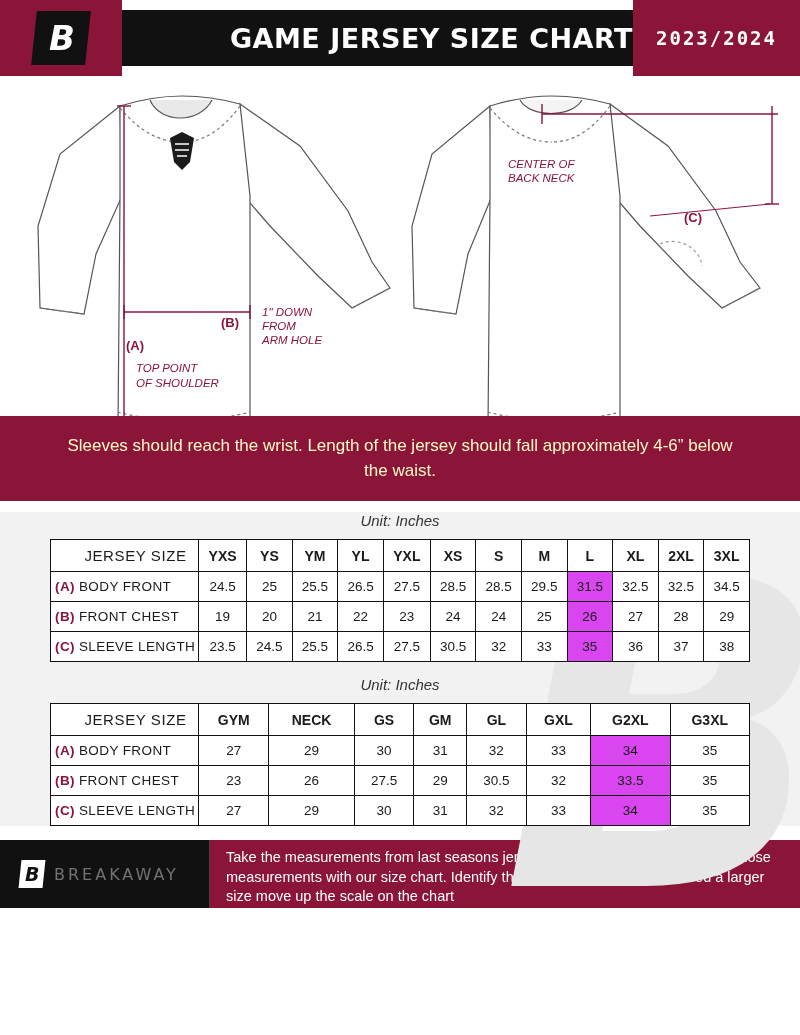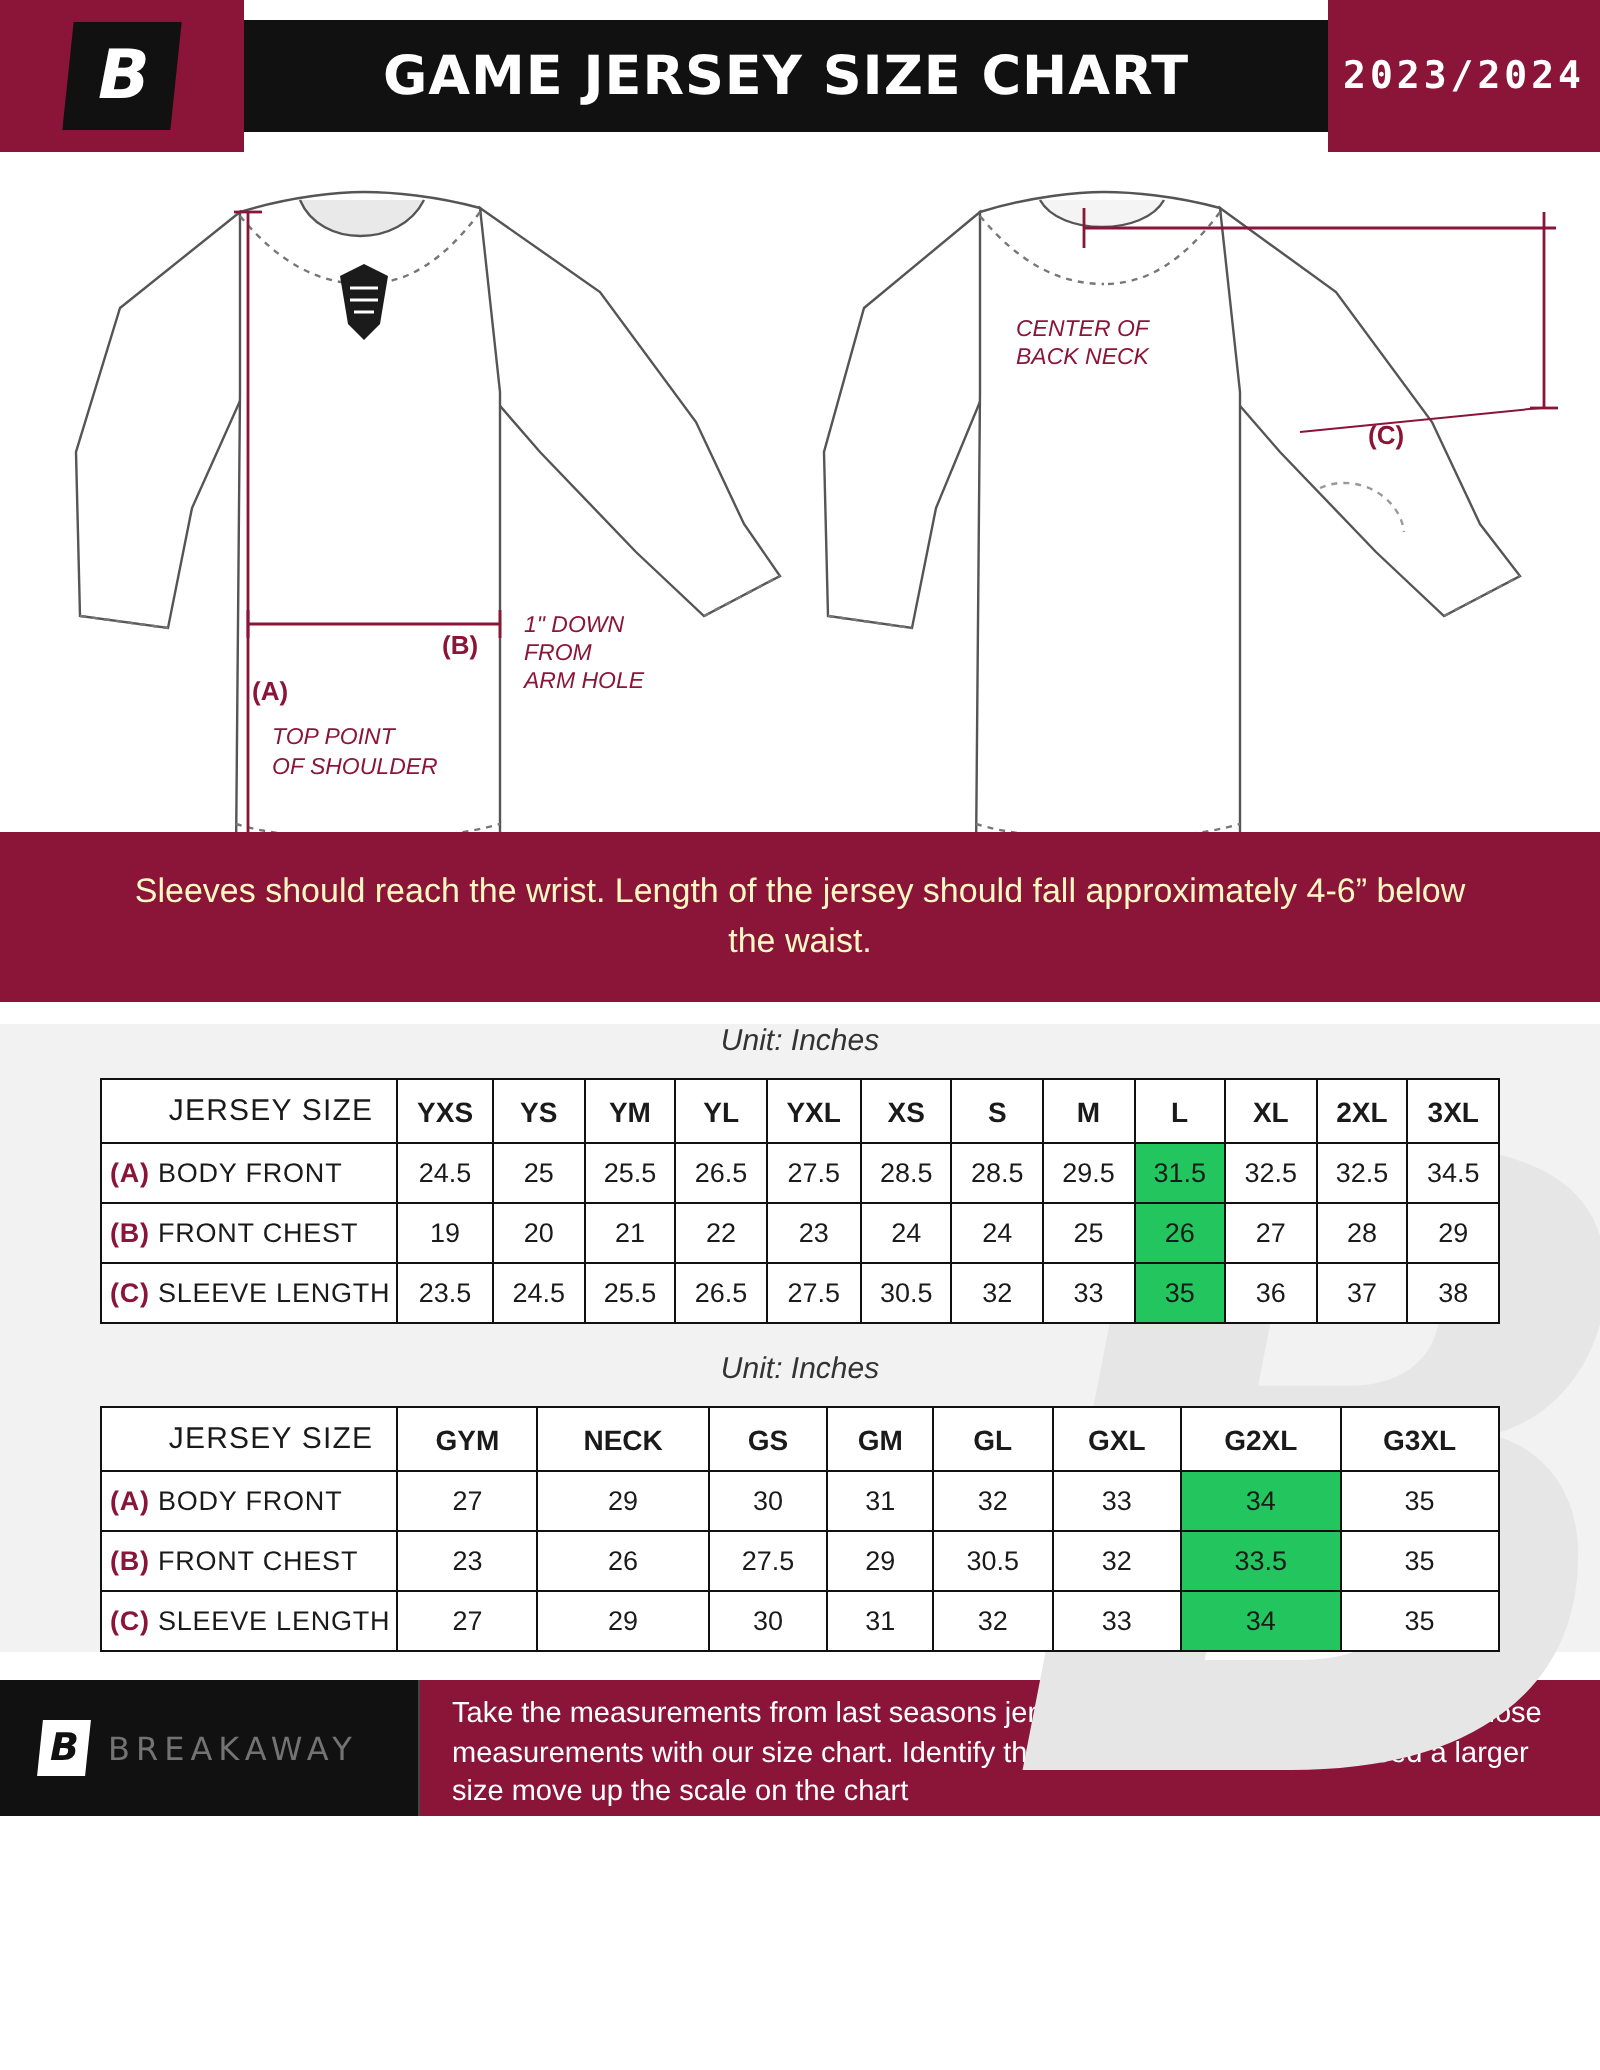--- a/index.html
+++ b/index.html
@@ -47,33 +47,33 @@
     font-size: 34px;
     font-style: italic;
     letter-spacing: -2px;
     transform: skewX(6deg);
   }
   .header-title-wrap {
     flex: 1;
     background: #111111;
     display: flex;
     align-items: center;
-    justify-content: center;
+    justify-content: flex-end;
     margin: 10px 0 10px 0;
     position: relative;
   }
   .header-title {
     color: #ffffff;
     font-family: "DejaVu Sans", sans-serif;
     font-size: 27px;
     font-weight: bold;
     letter-spacing: 0.5px;
   }
   .header-right {
-    width: 136px;
+    width: 167px;
     background: #8a1538;
     display: flex;
     align-items: center;
     justify-content: center;
   }
   .header-season {
     color: #ffffff;
     font-family: "DejaVu Sans Mono", monospace;
     font-size: 19px;
     font-weight: bold;
@@ -167,21 +167,21 @@
   table.size thead td {
     font-weight: bold;
     font-size: 14px;
   }
   table.size thead td.hdr-label {
     font-weight: normal;
     letter-spacing: 0.6px;
     font-size: 15px;
     padding-left: 24px;
   }
-  .hl { background: #22c55e; }
+  .hl { background: #d946ef; }
 
   
   .player-tbl { width: 700px; }
   .player-tbl col.c0 { width: 148px; }
   .goalie-tbl { width: 700px; }
   .goalie-tbl col.c0 { width: 148px; }
 
   
   .footer {
     display: flex;

